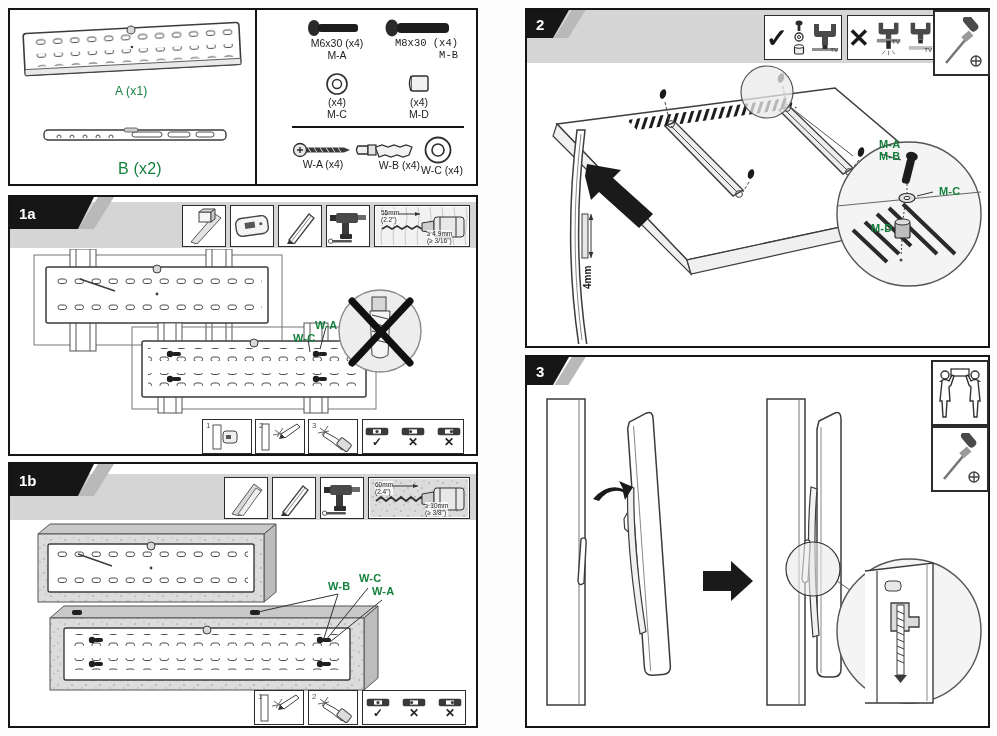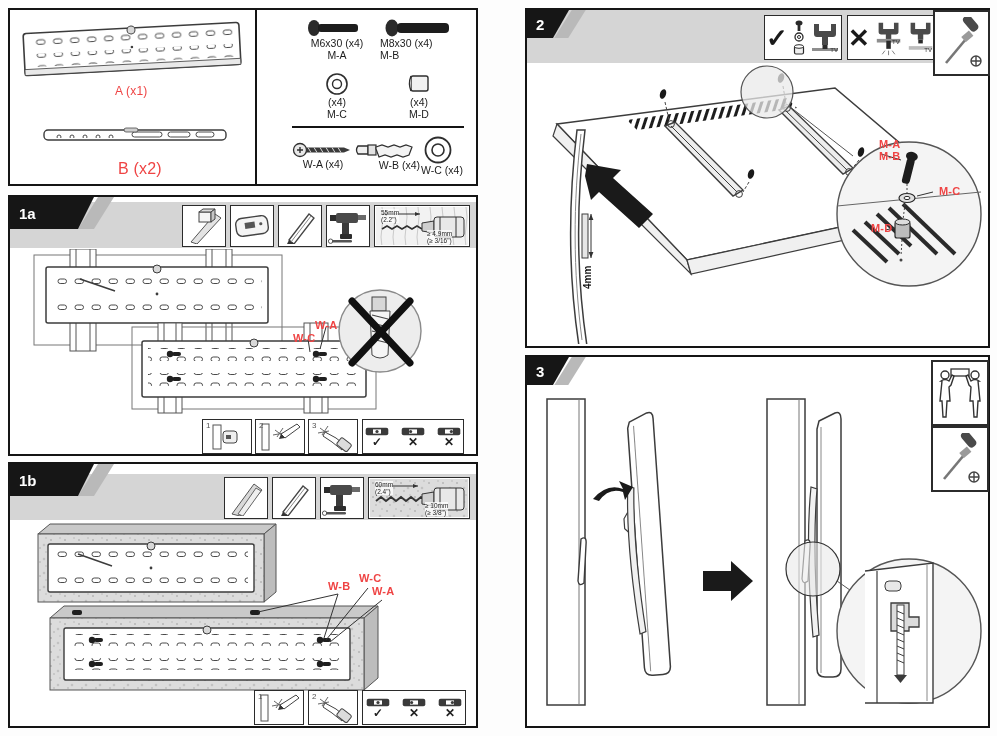--- a/index.html
+++ b/index.html
@@ -15,21 +15,21 @@
     clip-path:polygon(0 0,100% 0,calc(100% - 16px) 100%,0 100%);z-index:6;
   }
   .tab-slash{position:absolute;background:#b9b9b9;transform:skewX(-32deg);z-index:5;}
   .toolbox{
     position:absolute;background:#fff;border:1.6px solid #2b2b2b;box-sizing:border-box;
     display:flex;align-items:center;justify-content:center;z-index:7;
   }
   .toolbox.thick{border-width:2.4px;}
   .illus{position:absolute;z-index:3;}
   .callout{
-    position:absolute;font-size:11px;font-weight:bold;color:#ef4444;white-space:nowrap;z-index:8;
+    position:absolute;font-size:11px;font-weight:bold;color:#15803d;white-space:nowrap;z-index:8;
     letter-spacing:.2px;
   }
   .stepnum{position:absolute;top:1px;left:3px;font-size:8px;color:#555;}
   .levelrow{display:flex;gap:12px;align-items:center;}
   .levelcell{display:flex;flex-direction:column;align-items:center;gap:1px;}
   .levelmark{font-size:12px;font-weight:bold;color:#222;line-height:10px;}
   .drillspec{position:absolute;font-size:6.5px;line-height:7px;color:#222;z-index:8;text-align:left;}
   .gaplabel{
     position:absolute;font-size:10px;font-weight:bold;color:#111;z-index:8;
     transform:rotate(-90deg);transform-origin:left bottom;white-space:nowrap;
@@ -95,21 +95,21 @@
 
     <div style="position:absolute;left:0;top:0;right:0;height:118px;border-bottom:2.5px solid #141414;box-sizing:border-box;display:grid;grid-template-columns:1fr 1fr;grid-template-rows:1fr 1fr;align-items:center;justify-items:center;padding:2px 4px;">
       <div style="text-align:center;">
         <svg width="70" height="18" viewBox="0 0 70 18">
             <ellipse cx="12" cy="9" rx="6" ry="8" fill="#2a2a2a"></ellipse>
             <rect x="16" y="5" width="40" height="8" rx="3" fill="#1d1d1d"></rect>
           </svg>
         <div style="font-size:10.5px;">M6x30 (x4)</div>
         <div style="font-size:10.5px;">M-A</div>
       </div>
-      <div style="text-align:left;">
+      <div style="text-align:right;font-family:Liberation Mono, monospace;">
         <svg width="78" height="18" viewBox="0 0 78 18">
             <ellipse cx="12" cy="9" rx="6.5" ry="8.5" fill="#2a2a2a"></ellipse>
             <rect x="17" y="4" width="52" height="10" rx="4" fill="#1d1d1d"></rect>
           </svg>
         <div style="font-size:10.5px;">M8x30 (x4)</div>
         <div style="font-size:10.5px;">M-B</div>
       </div>
       <div style="text-align:center;">
         <svg width="26" height="24" viewBox="0 0 26 24">
             <circle cx="13" cy="12" r="10" fill="#fff" stroke="#2e2e2e" stroke-width="1.6"></circle>

